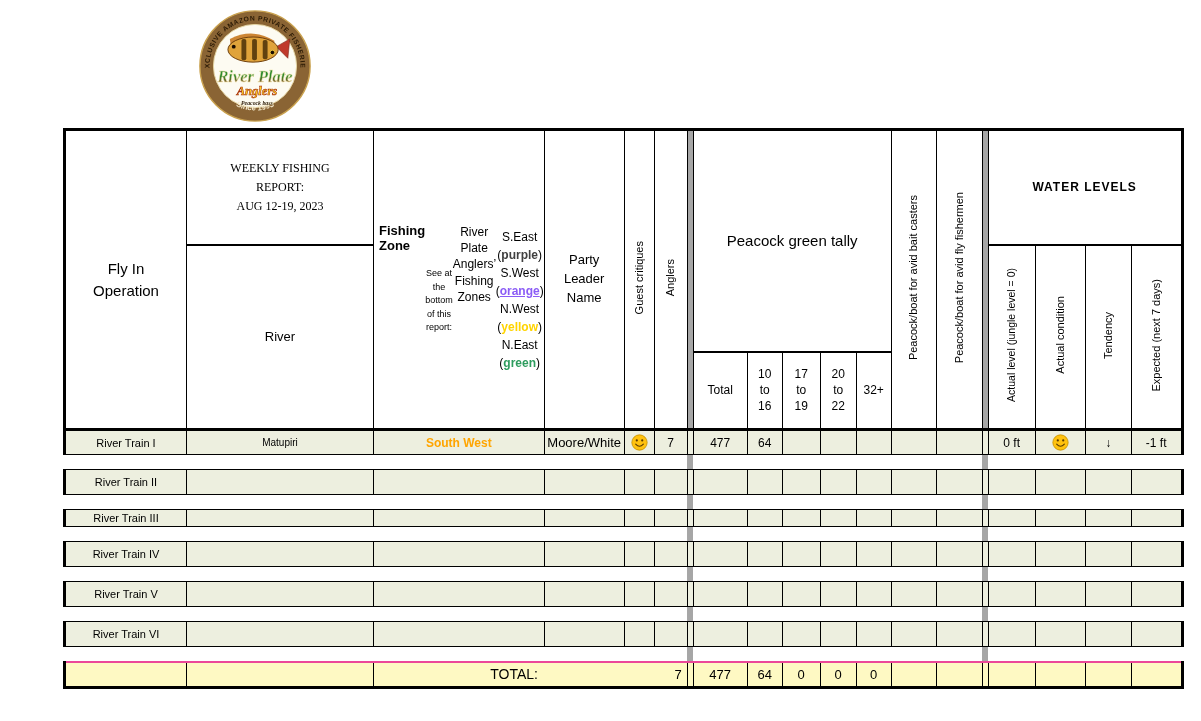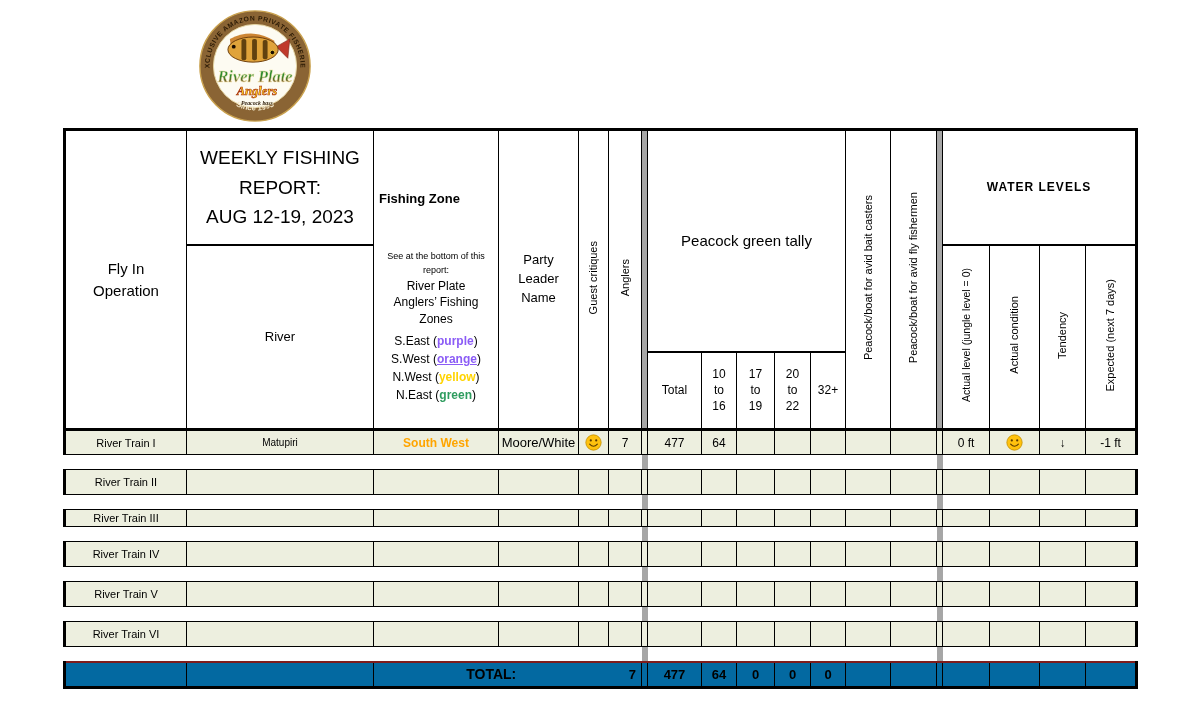--- a/index.html
+++ b/index.html
@@ -9,45 +9,45 @@
   table.report{position:absolute;left:63px;top:128px;border-collapse:collapse;table-layout:fixed;
                border:3px solid #000;}
   td{border:1px solid #000;padding:0;vertical-align:middle;text-align:center;
      font-size:12px;overflow:hidden;}
   
   .hcell{background:#fff;}
   .b2{border-bottom:2px solid #000;}
   .hdr-bottom{border-bottom:3px solid #000;}
   .pre{white-space:pre-line;}
   .flyin{font-size:15px;line-height:1.45;}
-  .weekly{font-size:19px;line-height:1.55;}
+  .weekly{font-size:12px;line-height:1.55;font-family:Liberation Serif, serif;}
   .riverh{font-size:13px;}
   .party{font-size:13px;line-height:1.45;}
   .tallyTitle{font-size:15px;}
   .waterTitle{font-size:12px;letter-spacing:1px;font-weight:bold;}
   .subcol{font-size:12px;line-height:1.35;}
   
   .vt{writing-mode:vertical-rl;transform:rotate(180deg);white-space:nowrap;
       display:inline-block;font-size:11px;line-height:1;}
   
-  .fz{display:flex;flex-direction:column;height:100%;box-sizing:border-box;padding-top:36px;}
+  .fz{display:flex;flex-direction:row;height:100%;box-sizing:border-box;padding-top:36px;}
   .fz-title{font-weight:bold;font-size:13px;text-align:left;padding-left:5px;}
   .fz-note{font-size:9px;margin-top:44px;white-space:pre-line;line-height:1.5;}
   .fz-sub{font-size:12px;white-space:pre-line;line-height:1.35;margin-top:1px;}
   .fz-zones{font-size:12px;margin-top:5px;line-height:1.5;}
   .fz-zones b{font-weight:bold;}
   
   .gap{background:#a6a6a6;padding:0;}
   
   tr.data td{background:#edefdf;font-size:12px;}
   tr.data td.lbl{font-size:11px;}
   tr.spacer td{border-left:hidden;border-right:hidden;background:#fff;}
   tr.spacer td.gap{border-left:1px solid #000;border-right:1px solid #000;background:#a6a6a6;}
   
-  tr.total td{background:#0369a1;font-weight:bold;font-size:13px;border-top:2px solid #7f1d1d;}
+  tr.total td{background:#fef9c3;font-weight:normal;font-size:13px;border-top:2px solid #ec4899;}
   tr.total td.tlabel{text-align:center;font-size:14px;border-right:hidden;}
   tr.total td.t7{text-align:right;padding-right:5px;border-left:hidden;}
   .zone-val{color:#ffa500;font-weight:bold;font-size:12px;}
   .arrow{font-size:13px;}
   .smiley{vertical-align:middle;}
 </style>
 </head>
 <body>
 
 <div class="sheet">
@@ -117,21 +117,21 @@
 AUG 12-19, 2023</td>
       <td rowspan="3" class="hcell hdr-bottom">
         <div class="fz">
           <div class="fz-title">Fishing Zone</div>
           <div class="fz-note pre">See at the bottom of this
 report:</div>
           <div class="fz-sub pre">River Plate
 Anglers’ Fishing
 Zones</div>
           <div class="fz-zones">
-            <div><span>S.East</span> (<b class="zone-word" style="color: #8b5cf6;">purple</b>)</div>
+            <div><span>S.East</span> (<b class="zone-word" style="color: #404040;">purple</b>)</div>
             <div><span>S.West</span> (<b class="zone-word" style="color: #8b5cf6; text-decoration: underline;">orange</b>)</div>
             <div><span>N.West</span> (<b class="zone-word" style="color: rgb(255, 212, 0);">yellow</b>)</div>
             <div><span>N.East</span> (<b class="zone-word" style="color: rgb(46, 156, 94);">green</b>)</div>
           </div>
         </div>
       </td>
       <td rowspan="3" class="hcell party pre hdr-bottom">Party
 Leader
 Name</td>
       <td rowspan="3" class="hcell hdr-bottom"><span class="vt">Guest critiques</span></td>

